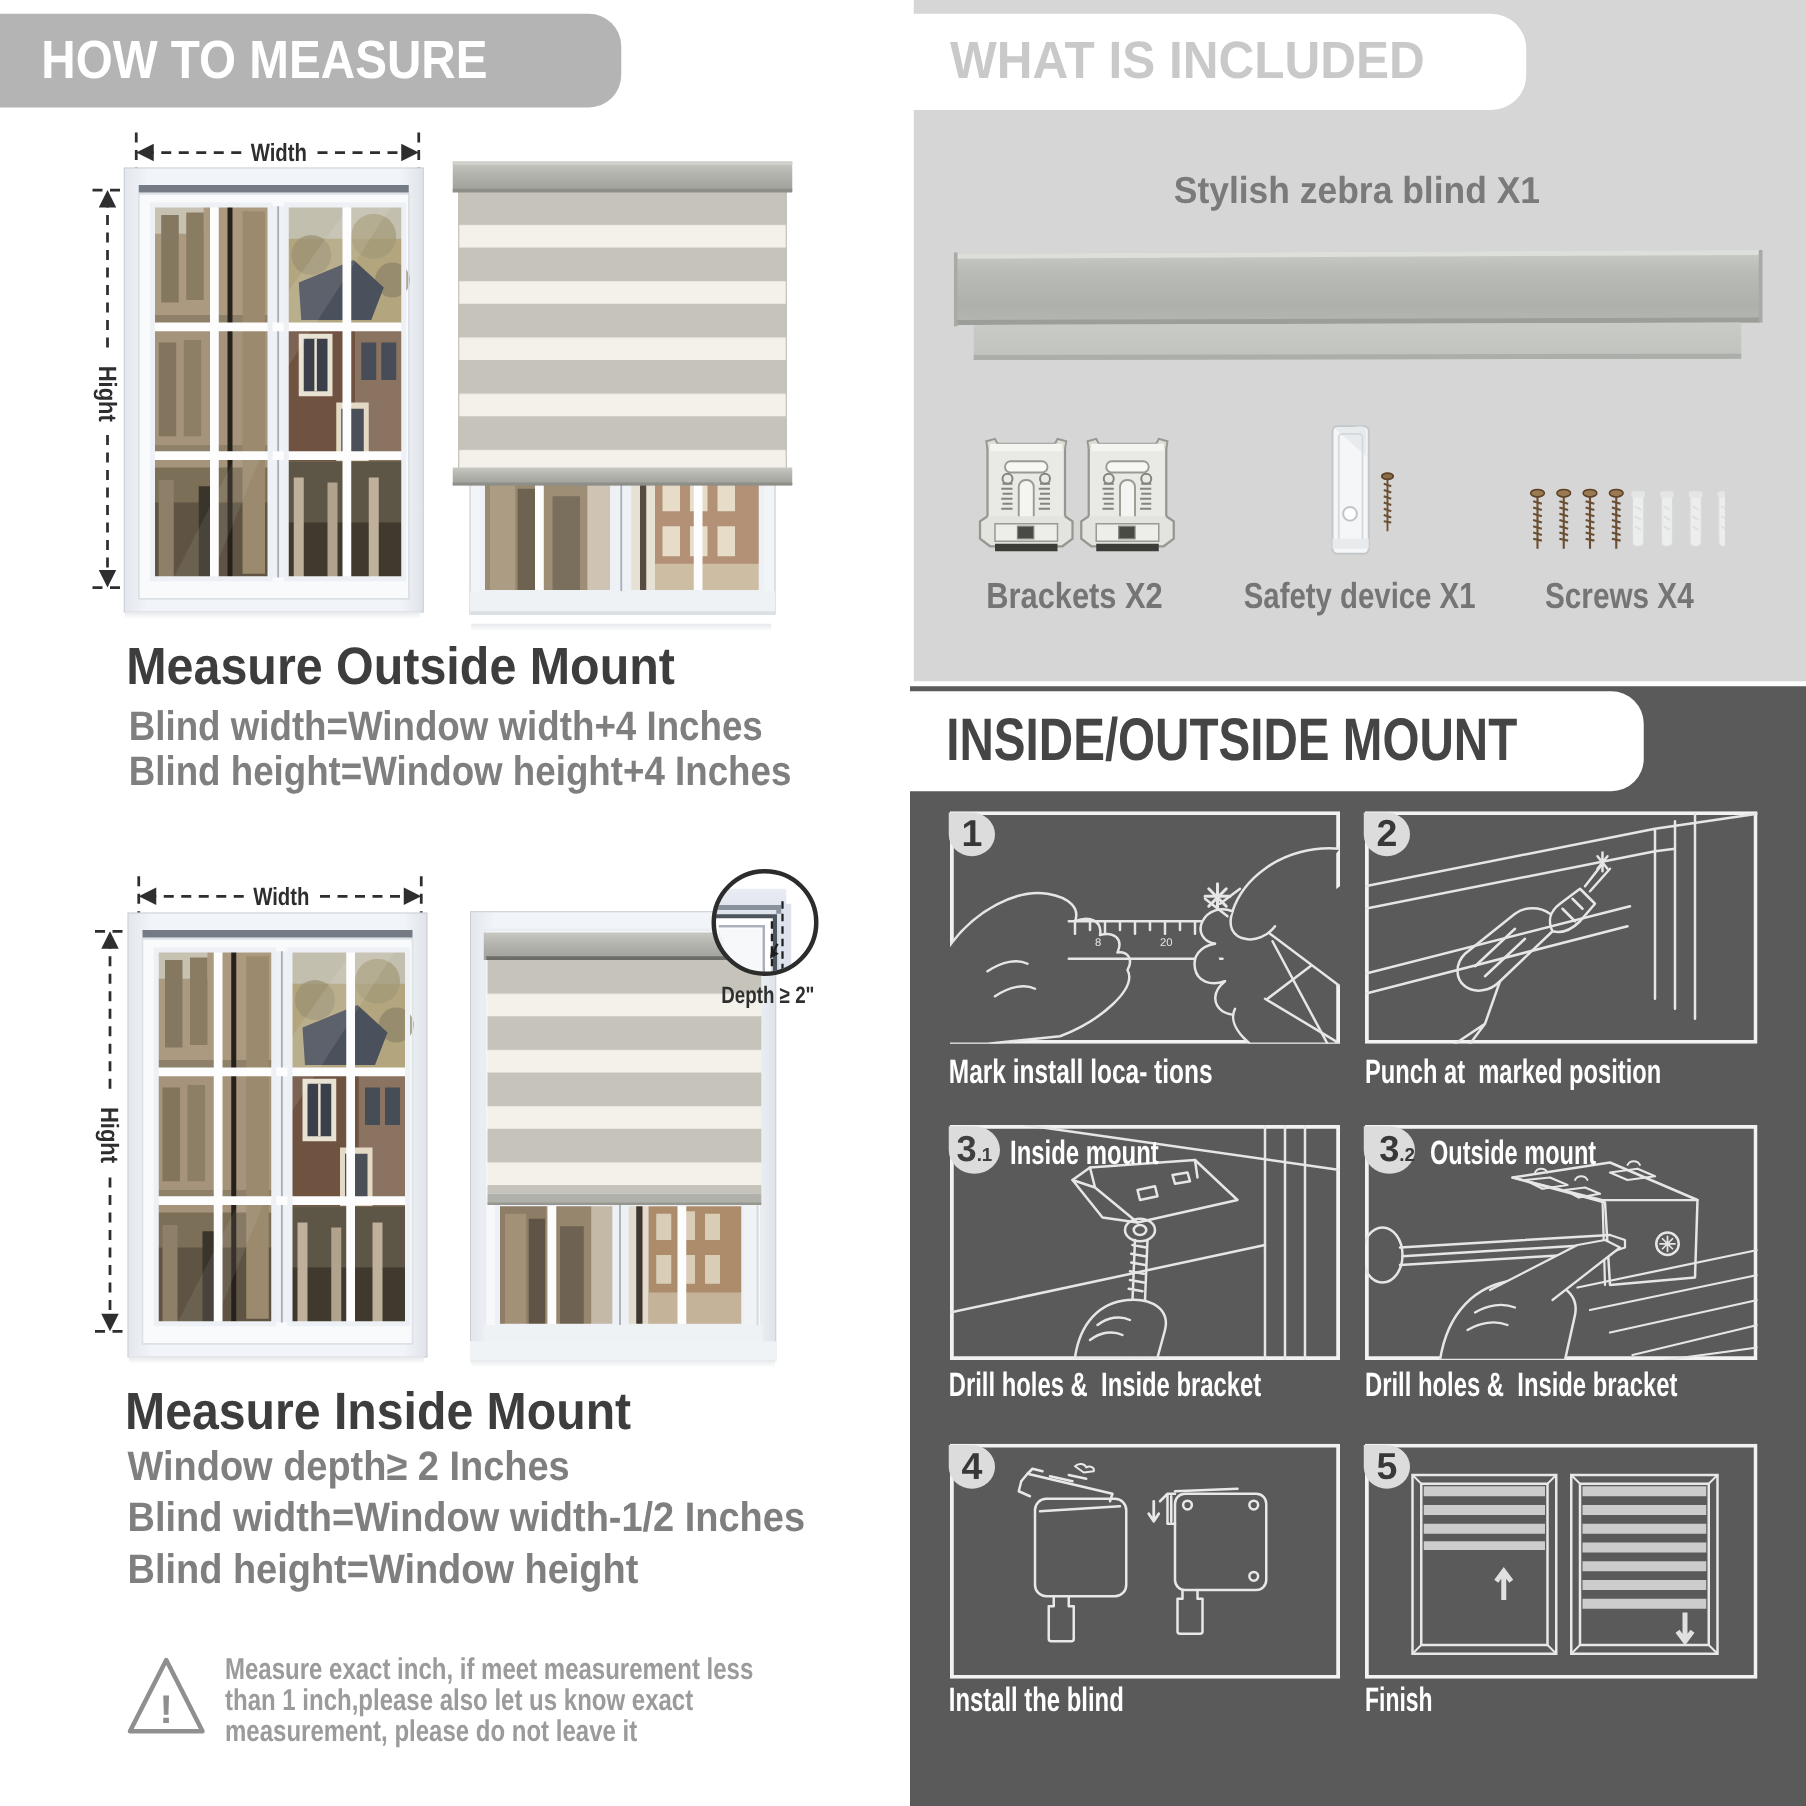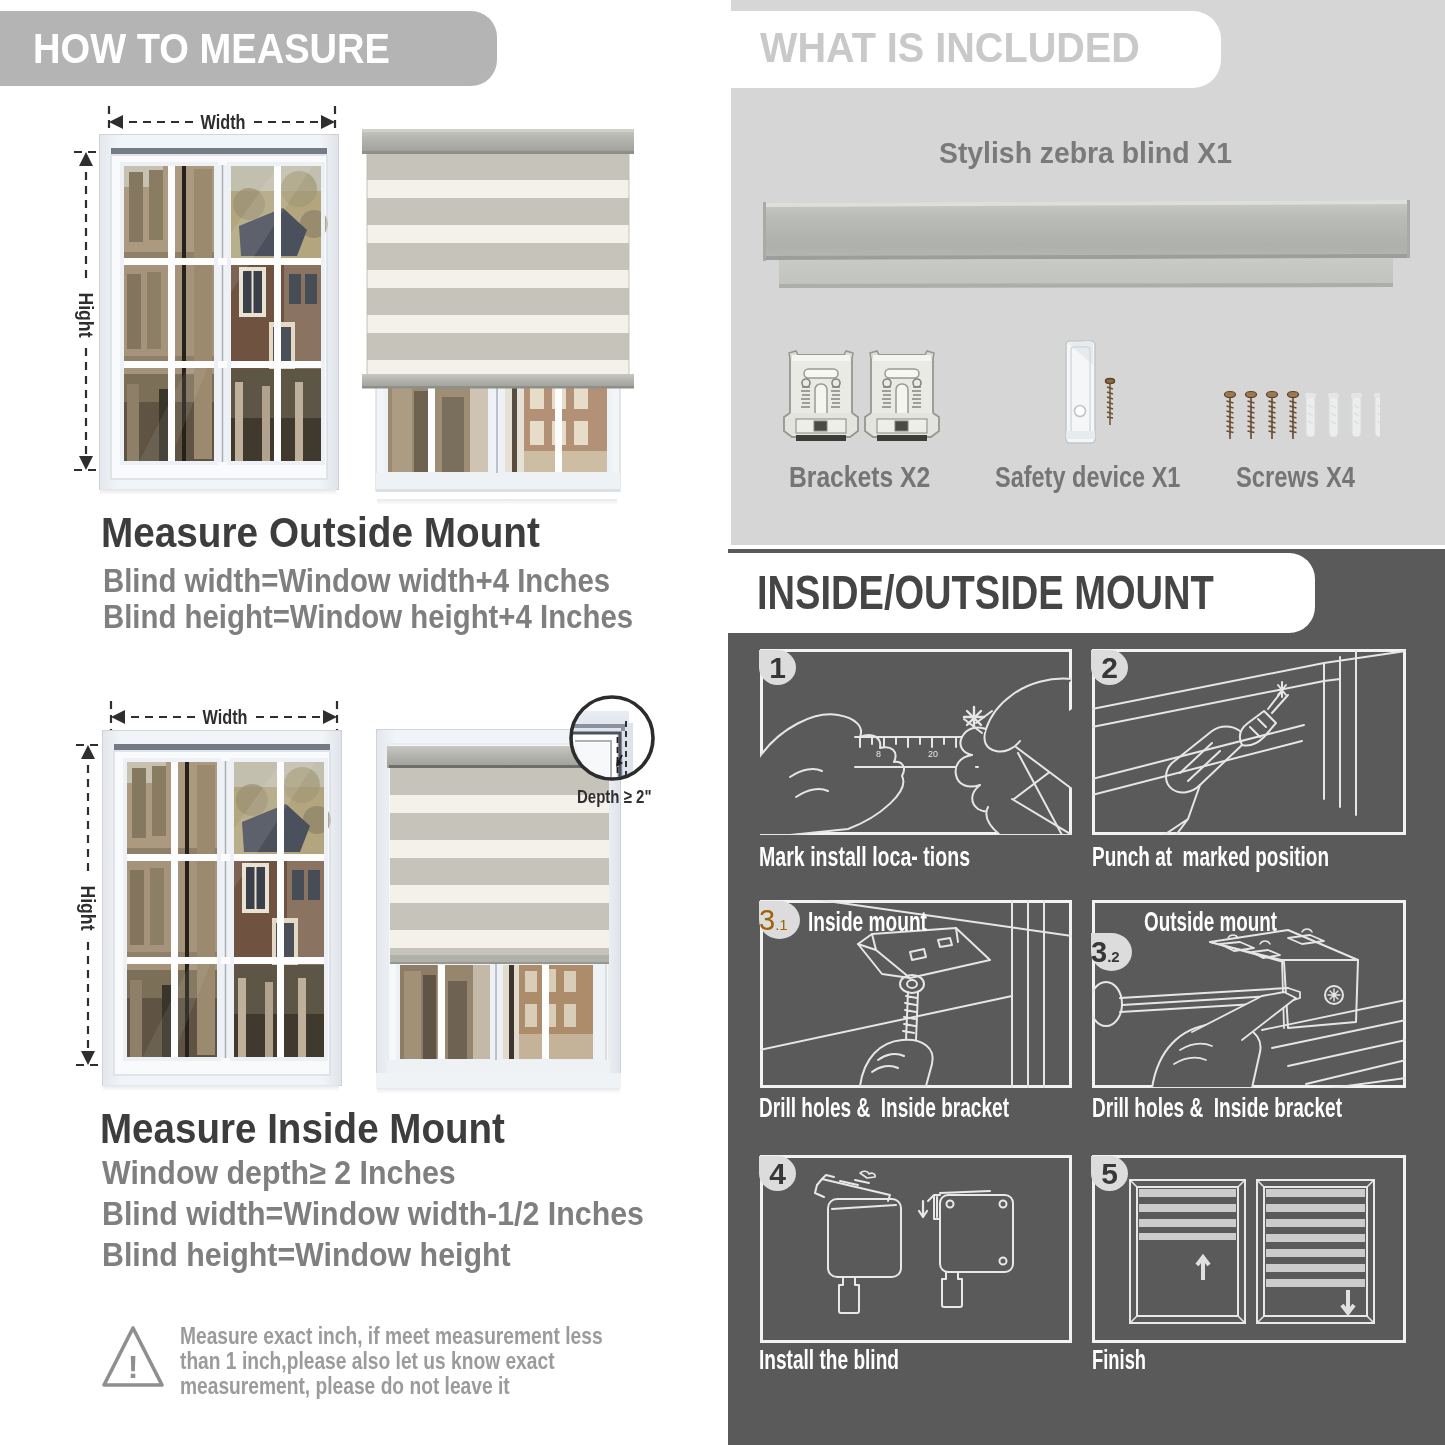--- a/index.html
+++ b/index.html
@@ -491,22 +491,22 @@
       <rect x="174" y="124" width="99" height="8"></rect>
   </g>
   <g stroke="#e0e0e0" stroke-width="4" fill="none">
     <path d="M111 125 L111 103 M105 110 L111 102 L117 110"></path>
     <path d="M256 135 L256 157 M250 150 L256 158 L262 150"></path>
   </g>
 </svg>
 
 <div class="abs" style="left:759px;top:650px;width:37px;height:35px;border-radius:0 55% 55% 55%;background:#dcdcdc;text-align:center;line-height:35px;font-size:30px;font-weight:bold;color:#383838;">1</div>
 <div class="abs" style="left:1091px;top:650px;width:37px;height:35px;border-radius:0 55% 55% 55%;background:#dcdcdc;text-align:center;line-height:35px;font-size:30px;font-weight:bold;color:#383838;">2</div>
-<div class="abs" style="left:759px;top:901px;width:41px;height:38px;border-radius:0 55% 55% 55%;background:#dcdcdc;text-align:left;line-height:38px;font-size:29px;font-weight:normal;color:#a16207;">3<span style="font-size:15px;">.1</span></div>
-<div class="abs" style="left:1091px;top:901px;width:41px;height:38px;border-radius:0 55% 55% 55%;background:#dcdcdc;text-align:left;line-height:38px;font-size:29px;font-weight:bold;color:#383838;margin-top:32px;">3<span style="font-size:15px;">.2</span></div>
+<div class="abs" style="left:759px;top:901px;width:41px;height:38px;border-radius:0 55% 55% 55%;background:#dcdcdc;text-align:center;line-height:38px;font-size:29px;font-weight:bold;color:#404040;">3<span style="font-size:15px;">.1</span></div>
+<div class="abs" style="left:1091px;top:901px;width:41px;height:38px;border-radius:0 55% 55% 55%;background:#dcdcdc;text-align:right;line-height:38px;font-size:29px;font-weight:bold;color:#383838;">3<span style="font-size:15px;">.2</span></div>
 <div class="abs" style="left:759px;top:1156px;width:37px;height:35px;border-radius:0 55% 55% 55%;background:#dcdcdc;text-align:center;line-height:35px;font-size:30px;font-weight:bold;color:#383838;">4</div>
 <div class="abs" style="left:1091px;top:1156px;width:37px;height:35px;border-radius:0 55% 55% 55%;background:#dcdcdc;text-align:center;line-height:35px;font-size:30px;font-weight:bold;color:#383838;">5</div>
 
 <div class="abs" style="left:808px;top:909px;font-size:27px;line-height:1;font-weight:bold;color:#fff;transform:scaleX(0.708);transform-origin:0 0;white-space:nowrap;">Inside mount</div>
 <div class="abs" style="left:1144px;top:909px;font-size:27px;line-height:1;font-weight:bold;color:#fff;transform:scaleX(0.698);transform-origin:0 0;white-space:nowrap;">Outside mount</div>
 
 <div class="abs" style="left:759px;top:844px;font-size:27px;line-height:1;font-weight:bold;color:#fff;transform:scaleX(0.725);transform-origin:0 0;white-space:nowrap;">Mark install loca- tions</div>
 <div class="abs" style="left:1092px;top:844px;font-size:27px;line-height:1;font-weight:bold;color:#fff;transform:scaleX(0.702);transform-origin:0 0;white-space:nowrap;">Punch at&nbsp; marked position</div>
 <div class="abs" style="left:759px;top:1095px;font-size:27px;line-height:1;font-weight:bold;color:#fff;transform:scaleX(0.706);transform-origin:0 0;white-space:nowrap;">Drill holes &amp;&nbsp; Inside bracket</div>
 <div class="abs" style="left:1092px;top:1095px;font-size:27px;line-height:1;font-weight:bold;color:#fff;transform:scaleX(0.706);transform-origin:0 0;white-space:nowrap;">Drill holes &amp;&nbsp; Inside bracket</div>

